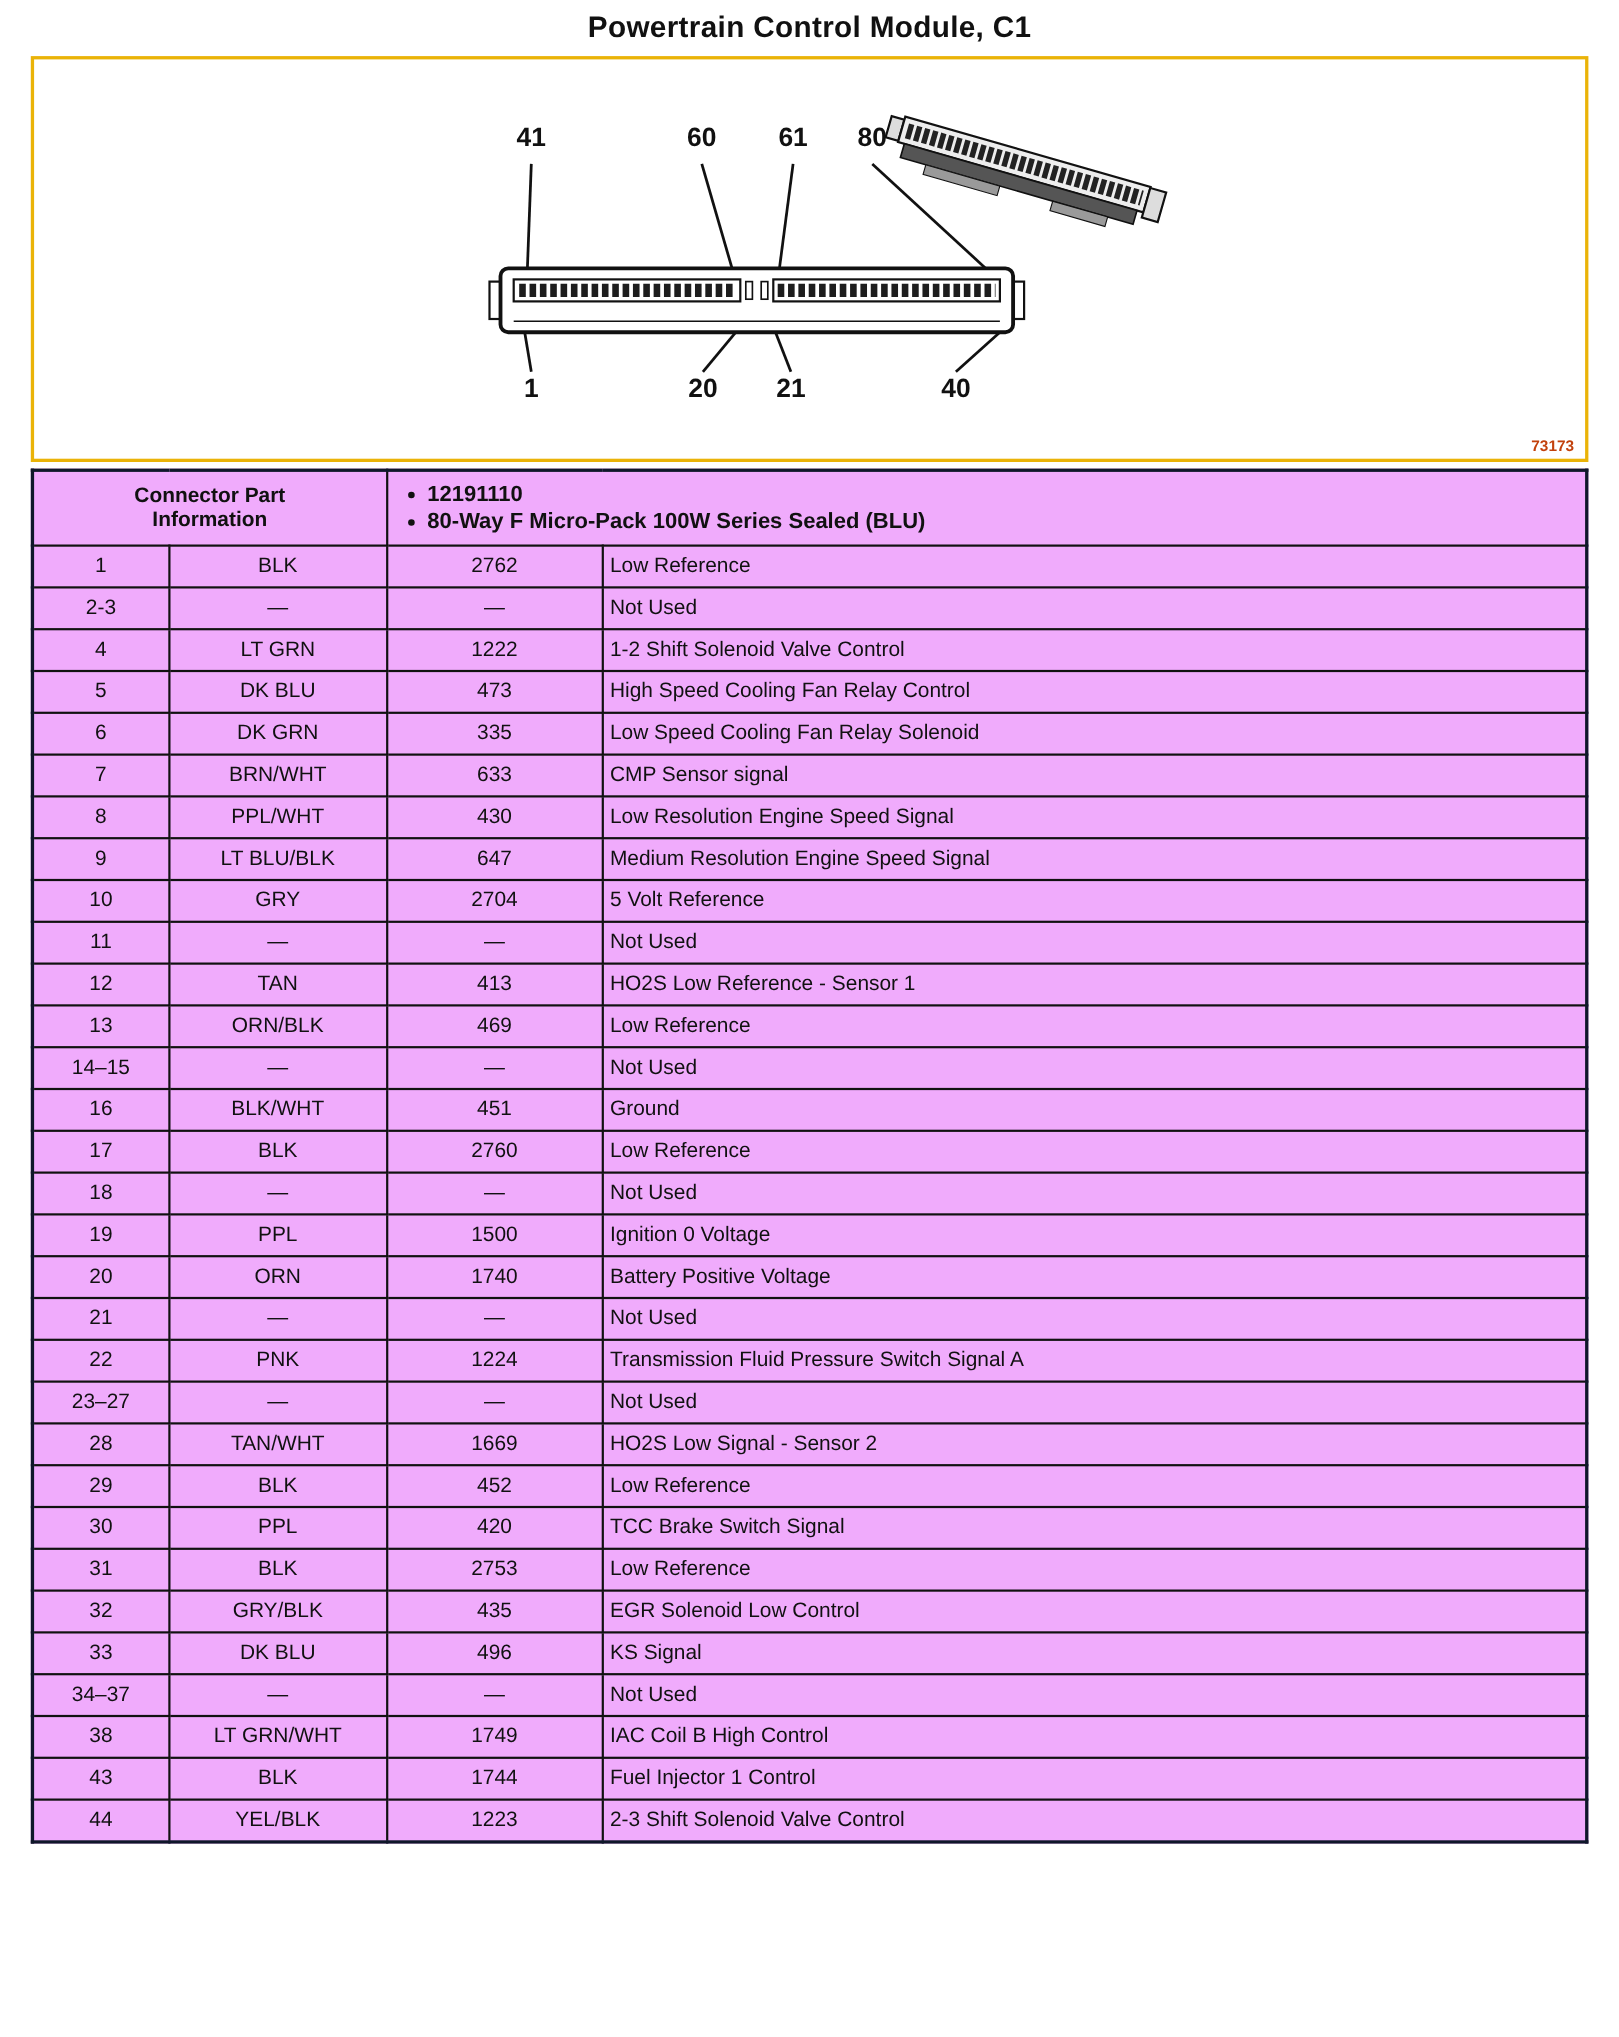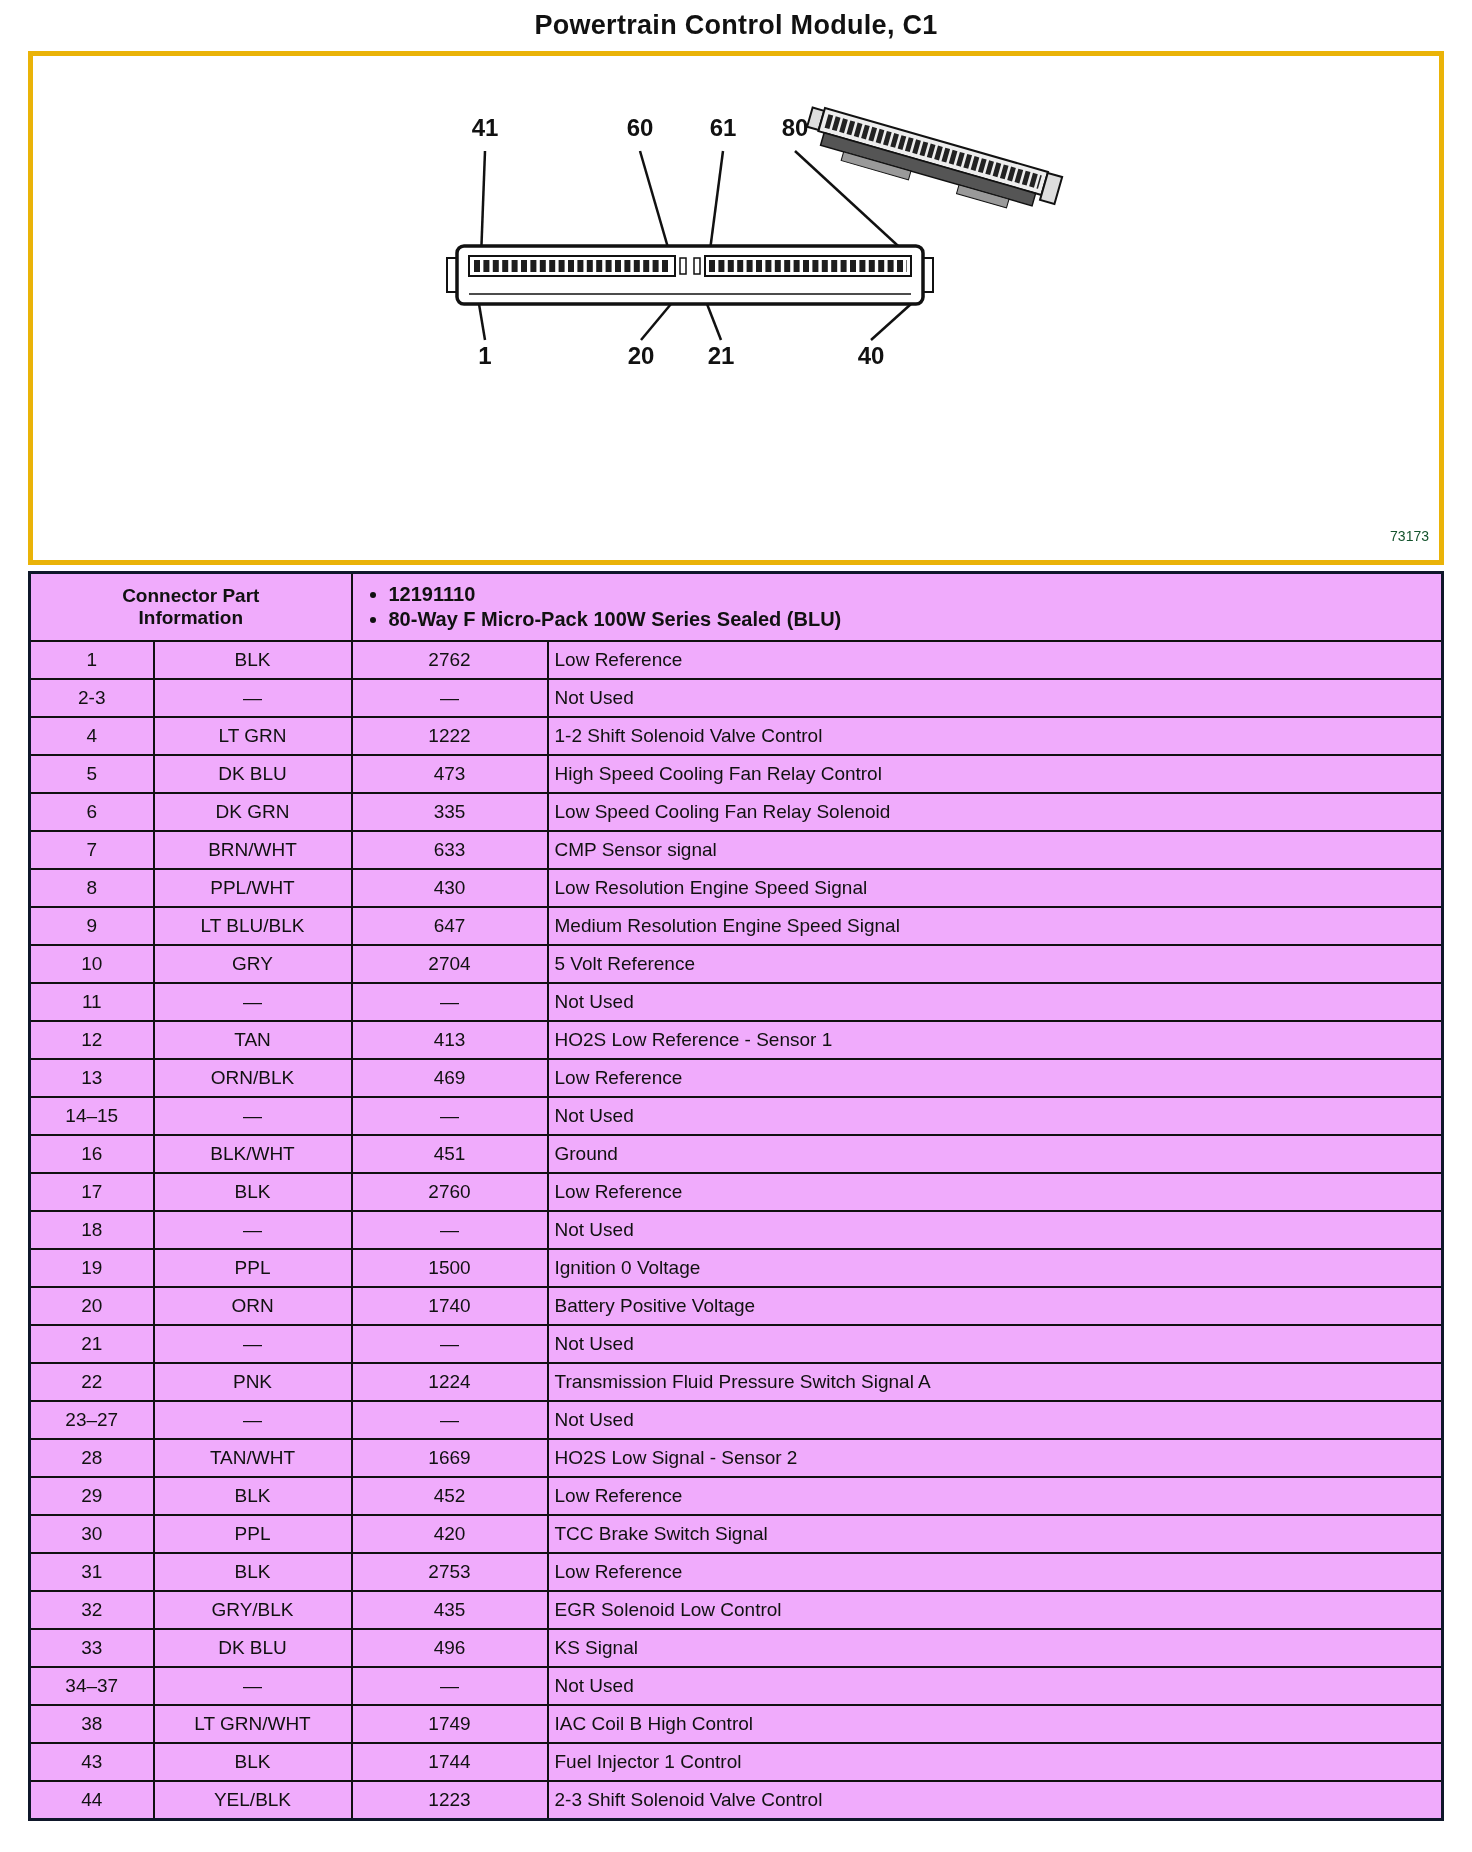--- a/index.html
+++ b/index.html
@@ -10,29 +10,29 @@
   }
   .page { padding: 6px 28px 8px 28px; }
 
   .title {
     text-align: center; font-size: 27px; font-weight: bold;
     padding: 4px 0 10px 0; letter-spacing: 0.3px;
   }
 
   
   .diagram-box {
-    position: relative; border: 5px solid #eab308; height: 514px; background: #fff;
+    position: relative; border: 3px solid #eab308; height: 369px; background: #fff;
   }
   .diagram-box svg { position: absolute; left: 0; top: 0; }
   .dlabel {
     position: absolute; width: 48px; text-align: center;
     font-size: 24px; font-weight: bold;
   }
   .fig-number {
-    position: absolute; right: 10px; bottom: 16px; font-size: 14px; color: #14532d;
+    position: absolute; right: 10px; bottom: 4px; font-size: 14px; color: #c2410c; font-weight: bold;
   }
 
   
   table.pinout {
     width: 100%; border-collapse: collapse; border: 3px solid #0f172a;
     table-layout: fixed; margin-top: 6px; background: #f0abfc;
   }
   table.pinout th, table.pinout td {
     border: 2px solid #111; font-size: 19px; padding: 7px 6px;
     overflow: hidden; white-space: nowrap;

